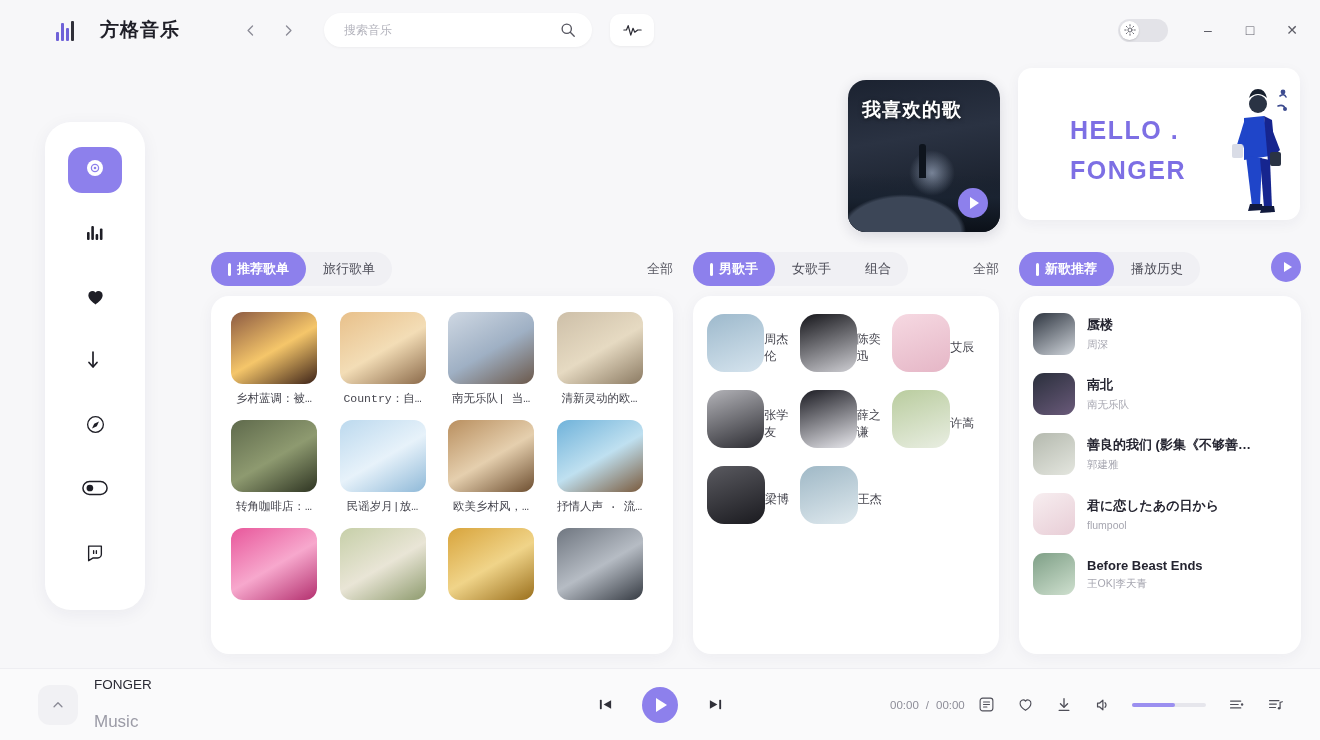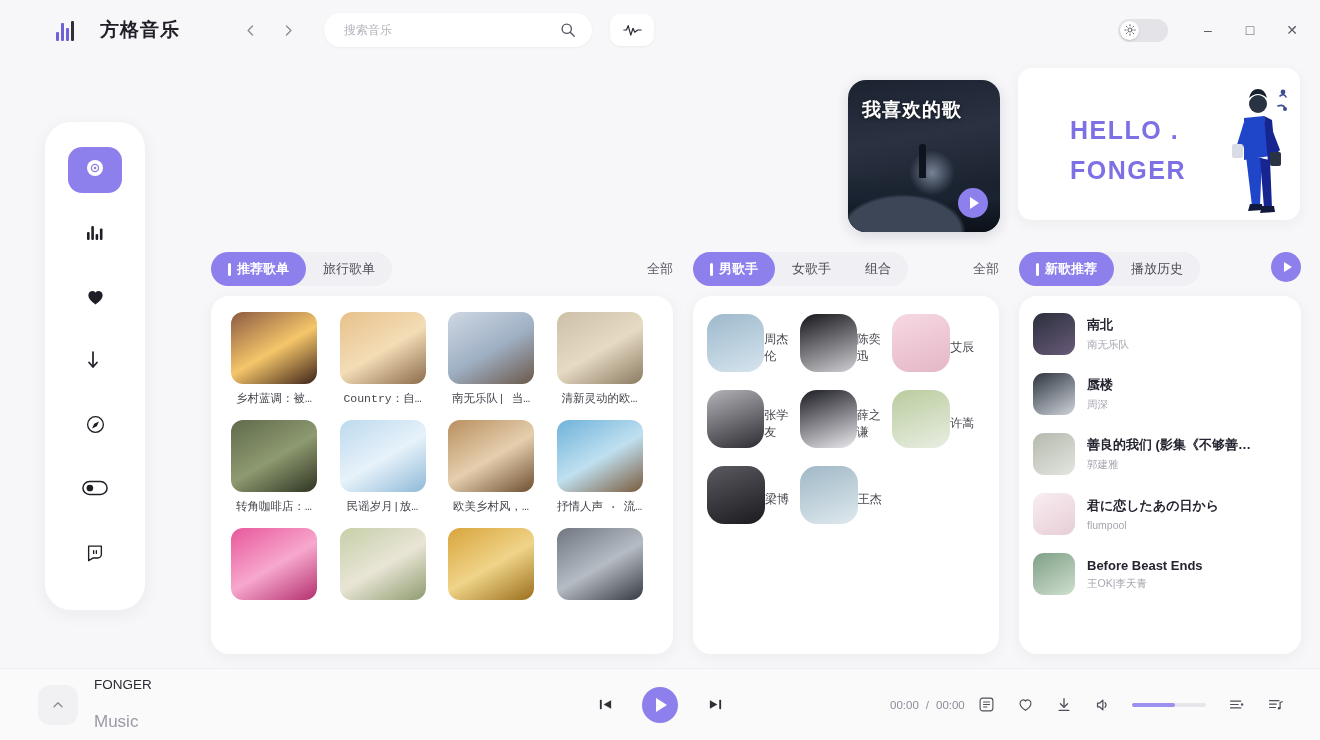--- a/index.html
+++ b/index.html
@@ -505,31 +505,31 @@
       </div>
       <div class="tab">
         <span>播放历史</span>
       </div>
     </div>
     <div class="ns-play"></div>
   </div>
   <div class="card ns-body">
     <div id="ns-list">
         <div class="ns-row">
+          <div class="ns-thumb" style="background: linear-gradient(150deg, rgb(46, 53, 64) 0%, rgb(207, 212, 218) 100%);"></div>
+          <div class="ns-meta">
+            <div class="ns-title">蜃楼</div>
+            <div class="ns-artist">周深</div>
+          </div>
+        </div>
+        <div class="ns-row">
           <div class="ns-thumb" style="background: linear-gradient(150deg, rgb(42, 47, 60) 0%, rgb(106, 90, 122) 100%);"></div>
           <div class="ns-meta">
             <div class="ns-title">南北</div>
             <div class="ns-artist">南无乐队</div>
-          </div>
-        </div>
-        <div class="ns-row">
-          <div class="ns-thumb" style="background: linear-gradient(150deg, rgb(46, 53, 64) 0%, rgb(207, 212, 218) 100%);"></div>
-          <div class="ns-meta">
-            <div class="ns-title">蜃楼</div>
-            <div class="ns-artist">周深</div>
           </div>
         </div>
         <div class="ns-row">
           <div class="ns-thumb" style="background: linear-gradient(150deg, rgb(180, 185, 174) 0%, rgb(228, 230, 223) 100%);"></div>
           <div class="ns-meta">
             <div class="ns-title">善良的我们 (影集《不够善…</div>
             <div class="ns-artist">郭建雅</div>
           </div>
         </div>
         <div class="ns-row">

